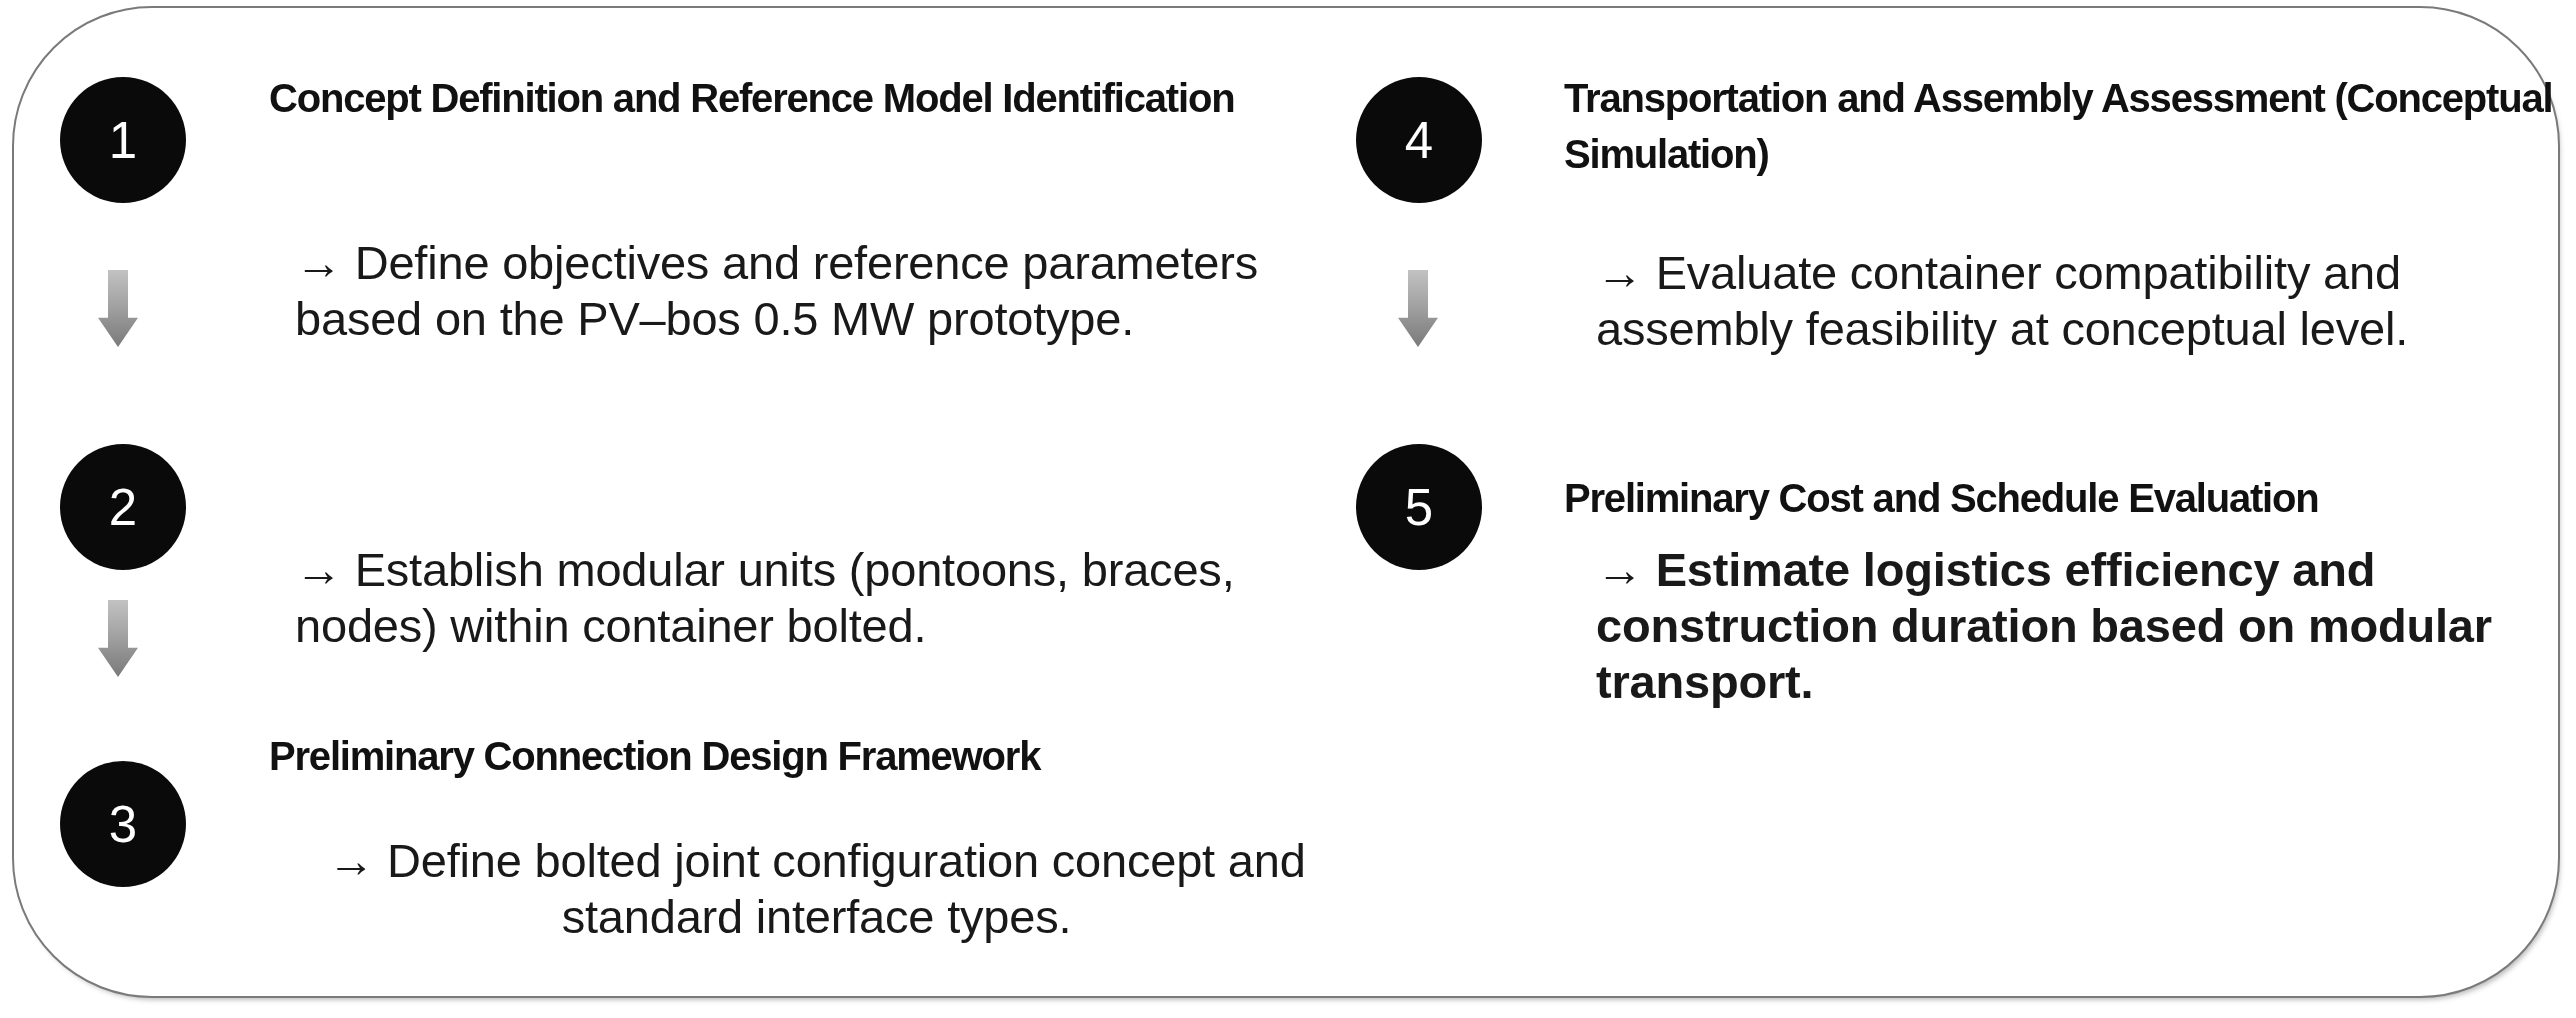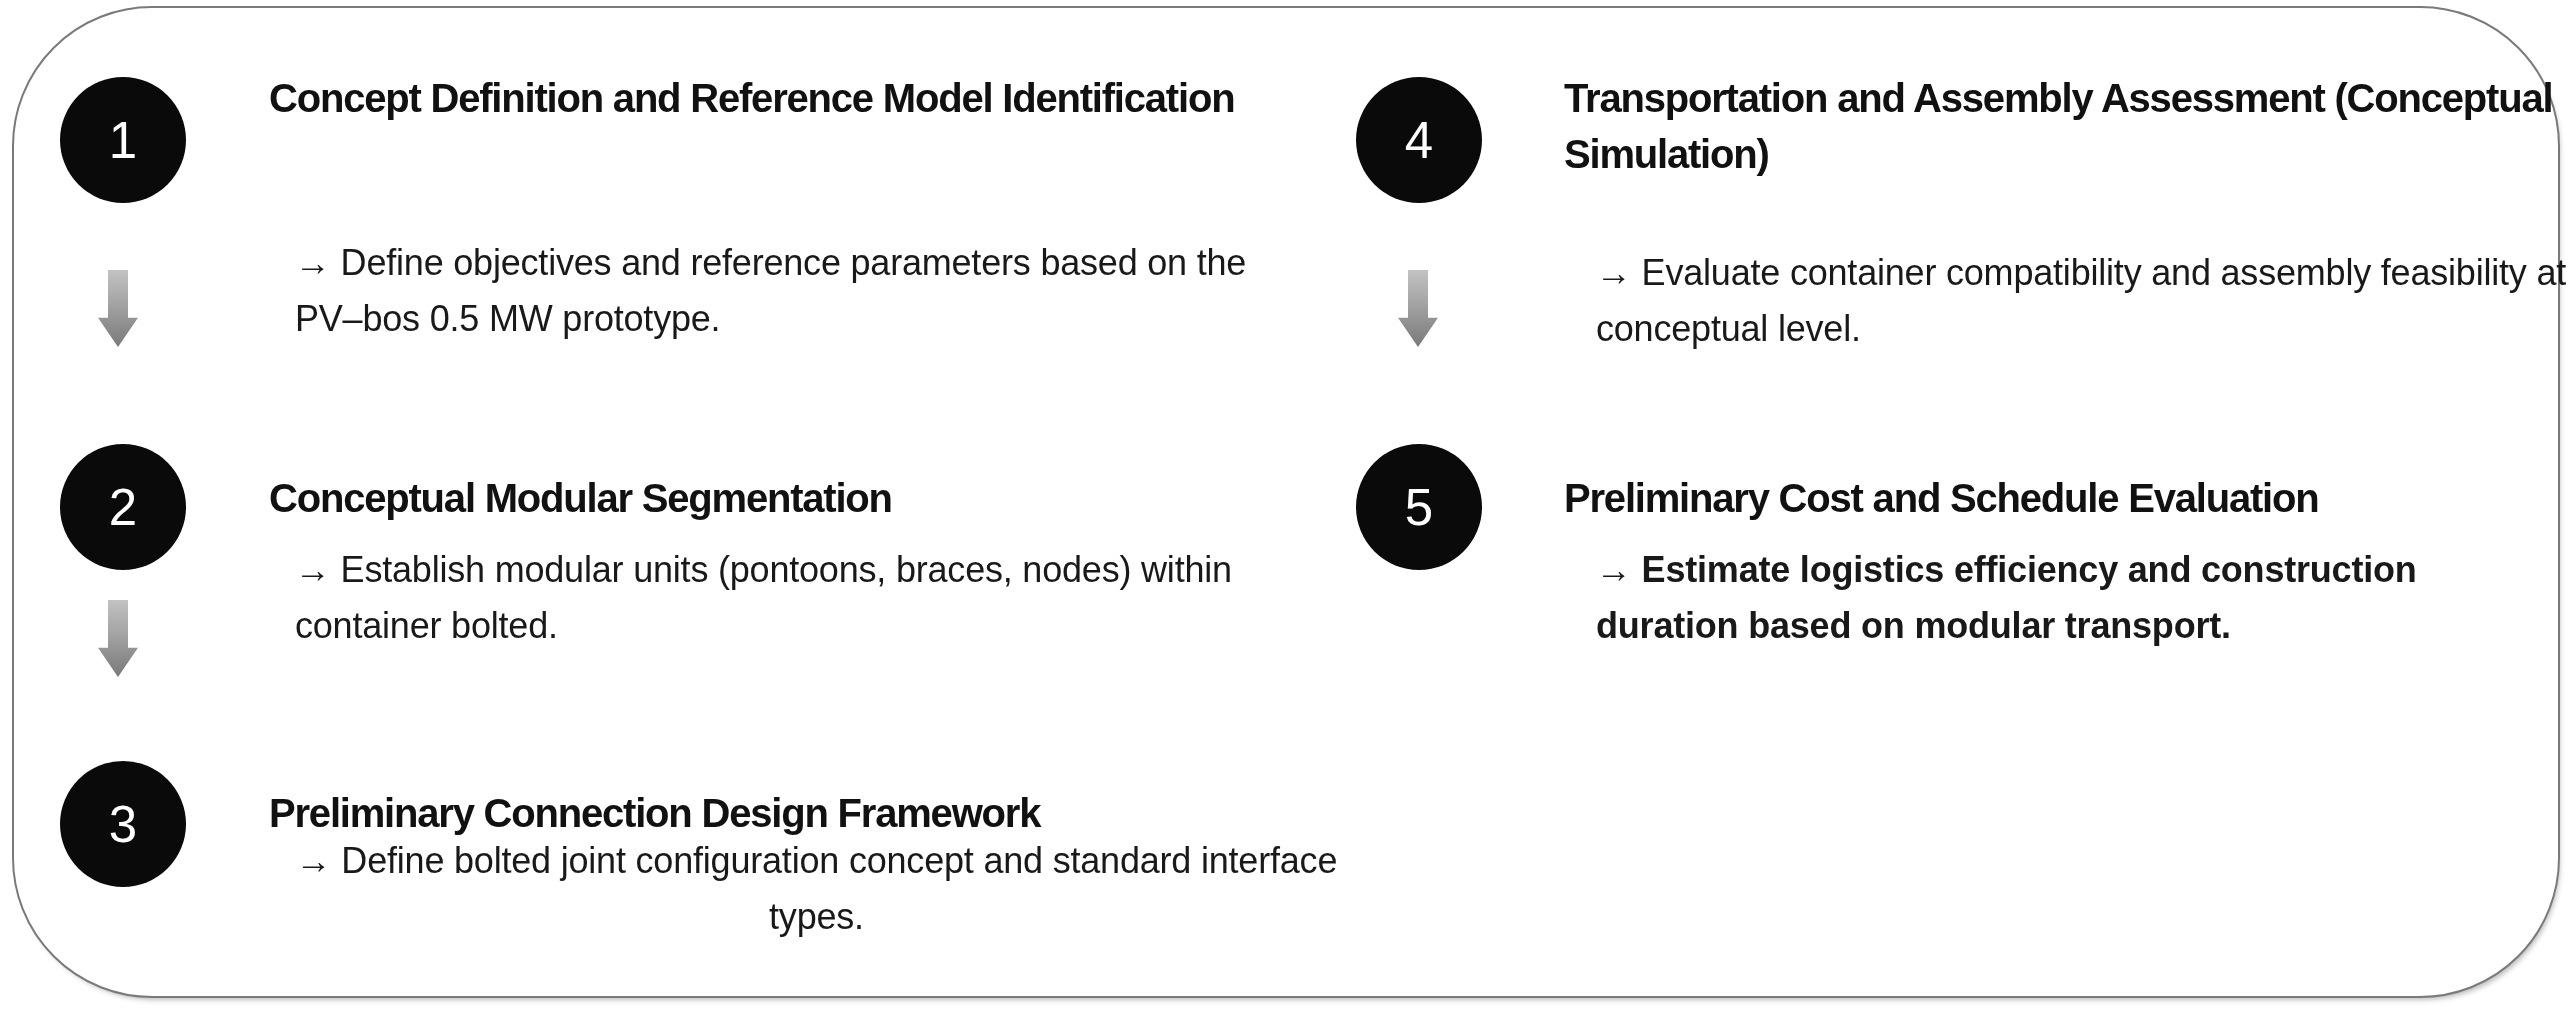--- a/index.html
+++ b/index.html
@@ -38,21 +38,21 @@
     font-size:40px;
     font-weight:700;
     letter-spacing:-1.2px;
     line-height:56px;
     color:var(--title,#111111);
     white-space:nowrap;
   }
   .title.wrap{white-space:normal;}
   .body{
     position:absolute;
-    font-size:36px;
+    font-size:47px;
     font-weight:400;
     letter-spacing:-0.2px;
     line-height:56px;
     color:var(--body,#191919);
   }
   .arrow{
     position:absolute;
     width:40px;height:77px;
     background:linear-gradient(180deg,#c2c2c2 0%,#a3a3a3 45%,#8e8e8e 72%,#7a7a7a 100%);
     clip-path:polygon(25% 0, 75% 0, 75% 62%, 100% 62%, 50% 100%, 0 62%, 25% 62%);
@@ -62,21 +62,21 @@
   .s1t{left:269px;top:70px;width:1011px;}
   .s1b{left:295px;top:235px;width:975px;}
   .a1{left:98px;top:270px;}
   
   .s2c{left:60px;top:444px;}
   .s2t{left:269px;top:470px;}
   .s2b{left:295px;top:542px;width:1043px;}
   .a2{left:98px;top:600px;}
   
   .s3c{left:60px;top:761px;}
-  .s3t{left:269px;top:785px;}
+  .s3t{left:269px;top:728px;}
   .s3b{left:295px;top:833px;width:1043px;text-align:center;}
   
   .s4c{left:1356px;top:77px;}
   .s4t{left:1564px;top:70px;width:1011px;}
   .s4b{left:1596px;top:245px;width:1003px;}
   .a4{left:1398px;top:270px;}
   
   .s5c{left:1356px;top:444px;}
   .s5t{left:1564px;top:470px;}
   .s5b{left:1596px;top:542px;width:955px;font-weight:bold;}
@@ -90,21 +90,20 @@
   <div class="circle s1c">
     <span>1</span>
   </div>
   <div class="title wrap s1t">Concept Definition and Reference Model Identification</div>
   <div class="body s1b">→ Define objectives and reference parameters based on the PV–bos 0.5 MW prototype.</div>
   <div class="arrow a1"></div>
 
   <div class="circle s2c">
     <span>2</span>
   </div>
-  <div class="title s2t">Conceptual Modular Segmentation</div>
   <div class="body s2b">→ Establish modular units (pontoons, braces, nodes) within container bolted.</div>
   <div class="arrow a2"></div>
 
   <div class="circle s3c">
     <span>3</span>
   </div>
   <div class="title s3t">Preliminary Connection Design Framework</div>
   <div class="body s3b">→ Define bolted joint configuration concept and standard interface types.</div>
 
   <div class="circle s4c">

